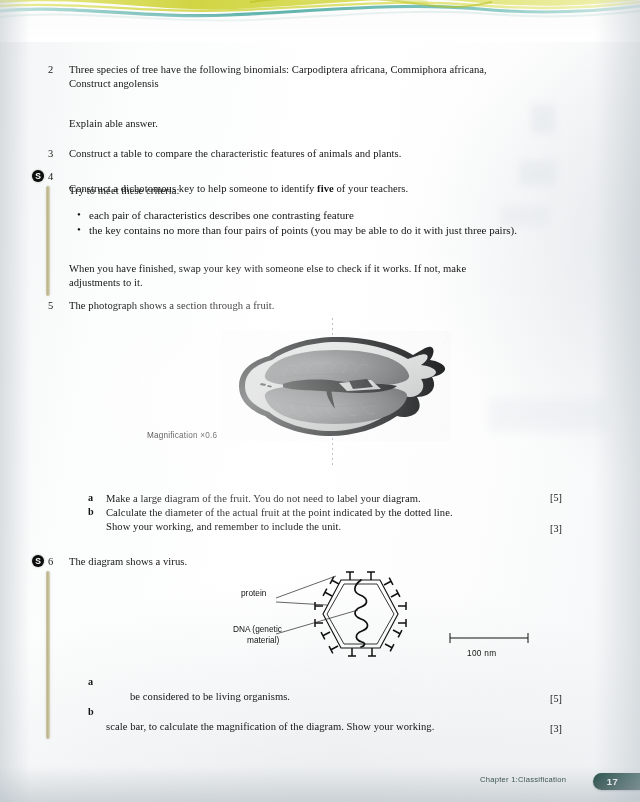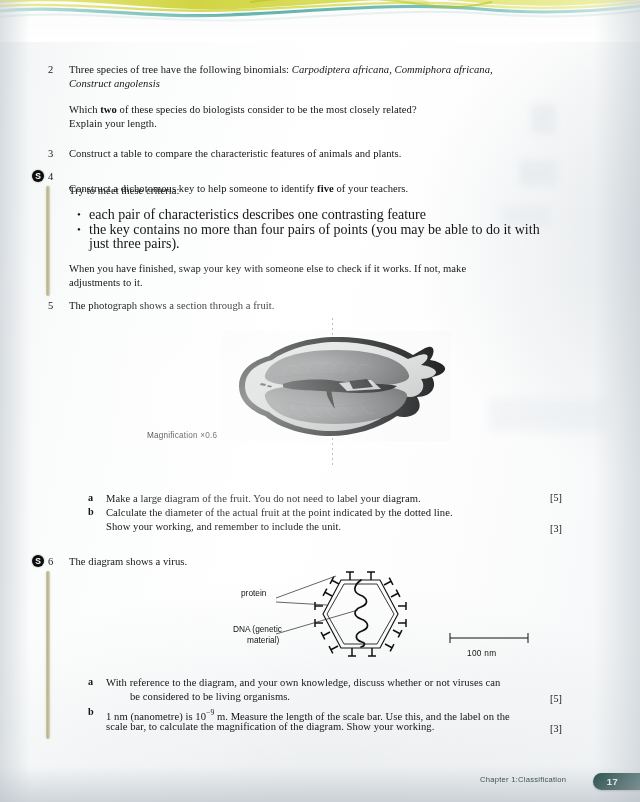--- a/index.html
+++ b/index.html
@@ -31,33 +31,33 @@
     box-shadow:0 0 3px rgba(0,0,0,.10);
   }
 
   
   .q{position:absolute;color:#1b1b1b;}
   .num{position:absolute;font-size:10.5px;color:#181818;}
   .body-txt{
     font-size:10.6px;line-height:14.4px;color:#141414;
     letter-spacing:.005em;
   }
-  .it{font-style:italic;}
+  .it{}
   .sublabel{position:absolute;font-size:10.2px;font-weight:bold;color:#141414;}
   .marks{position:absolute;font-size:10.2px;color:#141414;}
 
   
   .badge{
     position:absolute;width:12px;height:12px;border-radius:50%;
     background:#0d0d0d;color:#fff;font-family:"Liberation Sans",sans-serif;
     font-size:8.5px;font-weight:bold;line-height:12px;text-align:center;
     box-shadow:0 0 2px rgba(0,0,0,.4);
   }
 
-  .bullets{position:absolute;font-size:14px;line-height:14.6px;color:#141414;}
+  .bullets{position:absolute;font-size:11px;line-height:14.6px;color:#141414;}
   .bullets div{position:relative;padding-left:13px;}
   .bullets div:before{content:"\2022";position:absolute;left:1px;top:-1px;font-size:11px;}
 
   
   #fruit-photo{position:absolute;}
   .dotline{
     position:absolute;width:1px;
     background-image:linear-gradient(to bottom,#8d9194 0 2px, transparent 2px 5px);
     background-size:1px 5px;opacity:.75;
   }
@@ -130,24 +130,21 @@
   <div class="ghost" style="left:500px;top:205px;width:50px;height:22px;opacity:.35;"></div>
   <div class="ghost" style="left:488px;top:398px;width:120px;height:34px;opacity:.3;"></div>
 
   <div class="num" style="left:48px;top:64px;">2</div>
 
   <div class="q body-txt" style="left:69px;top:63px;width:470px;">
     <span>Three species of tree have the following binomials: </span><span class="it">Carpodiptera africana, Commiphora africana,</span>
   </div>
   <div class="q body-txt it" style="left:69px;top:77px;width:470px;">Construct angolensis</div>
 
-  <div class="q body-txt" style="left:69px;top:103px;width:470px;">
-    <span>Which <b>two</b> of these species do biologists consider to be the most closely related?</span>
-  </div>
-  <div class="q body-txt" style="left:69px;top:117px;width:470px;">Explain your length.</div>
+  <div class="q body-txt" style="left:69px;top:117px;width:470px;">Explain able answer.</div>
 
   <div class="num" style="left:48px;top:148px;">3</div>
   <div class="q body-txt" style="left:69px;top:147px;width:470px;">Construct a table to compare the characteristic features of animals and plants.</div>
 
   <div class="badge" style="left:32px;top:170px;">S</div>
   <div class="num" style="left:48px;top:171px;">4</div>
   <div class="margin-bar" style="left:46px;top:186px;height:110px;"></div>
 
   <div class="q body-txt" style="left:69px;top:182px;width:470px;">
     <span>Construct a dichotomous key to help someone to identify <b>five</b> of your teachers.</span>
@@ -363,26 +360,24 @@
       </g>
     </svg>
   </div>
 
   <div class="vlabel" style="left:241px;top:588px;text-align:center;">protein</div>
   <div class="vlabel" style="left:233px;top:624px;">DNA (genetic</div>
   <div class="vlabel" style="left:247px;top:635px;">material)</div>
   <div class="scalelabel" style="left:467px;top:648px;">100 nm</div>
 
   <div class="sublabel" style="left:88px;top:676px;">a</div>
-  <div class="q body-txt" style="left:106px;top:676px;width:440px;">With reference to the diagram, and your own knowledge, discuss whether or not viruses can</div>
   <div class="q body-txt" style="left:106px;top:690px;width:440px;margin-left:24px;">be considered to be living organisms.</div>
   <div class="marks" style="left:550px;top:693px;">[5]</div>
 
   <div class="sublabel" style="left:88px;top:706px;">b</div>
-  <div class="q body-txt" style="left:106px;top:706px;width:440px;">1 nm (nanometre) is 10<sup style="font-size:.72em">−9</sup> m. Measure the length of the scale bar. Use this, and the label on the</div>
   <div class="q body-txt" style="left:106px;top:720px;width:440px;">scale bar, to calculate the magnification of the diagram. Show your working.</div>
   <div class="marks" style="left:550px;top:723px;">[3]</div>
 
   <div class="footer-txt" style="left:480px;top:775px;">Chapter 1:</div>
   <div class="footer-txt" style="left:518px;top:775px;">Classification</div>
   <div id="footer-tab">
     <span id="page-number">17</span>
   </div>
 
   <div class="shade" style="left:0;bottom:0;width:640px;height:36px;

